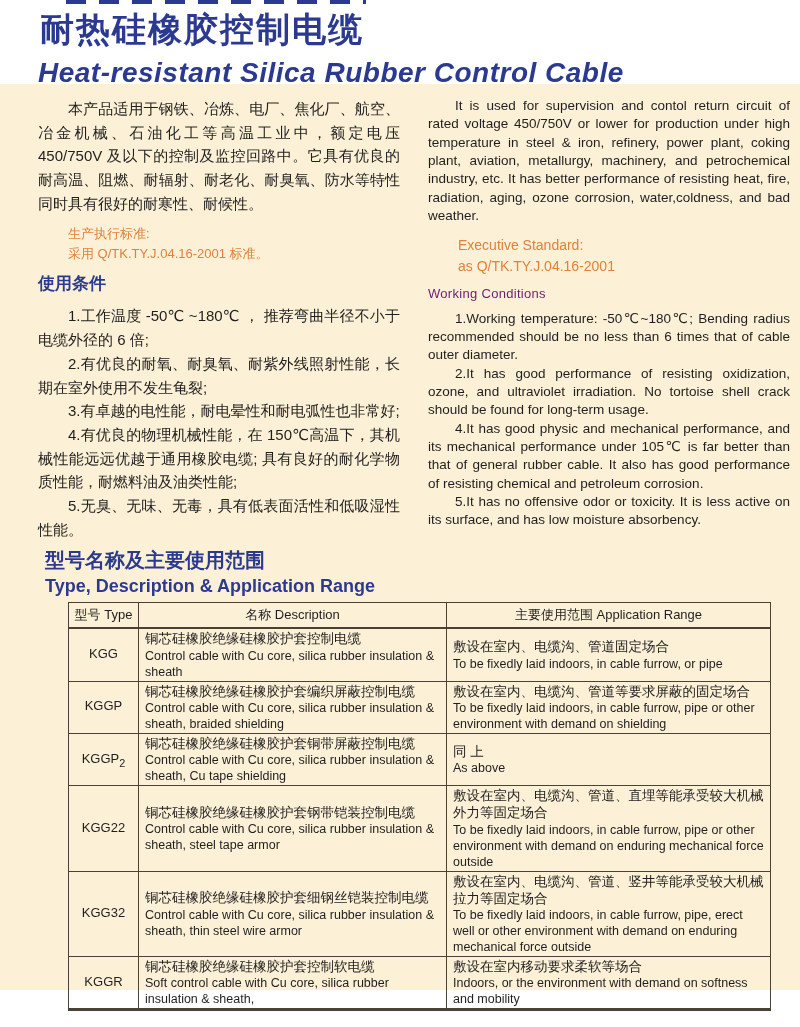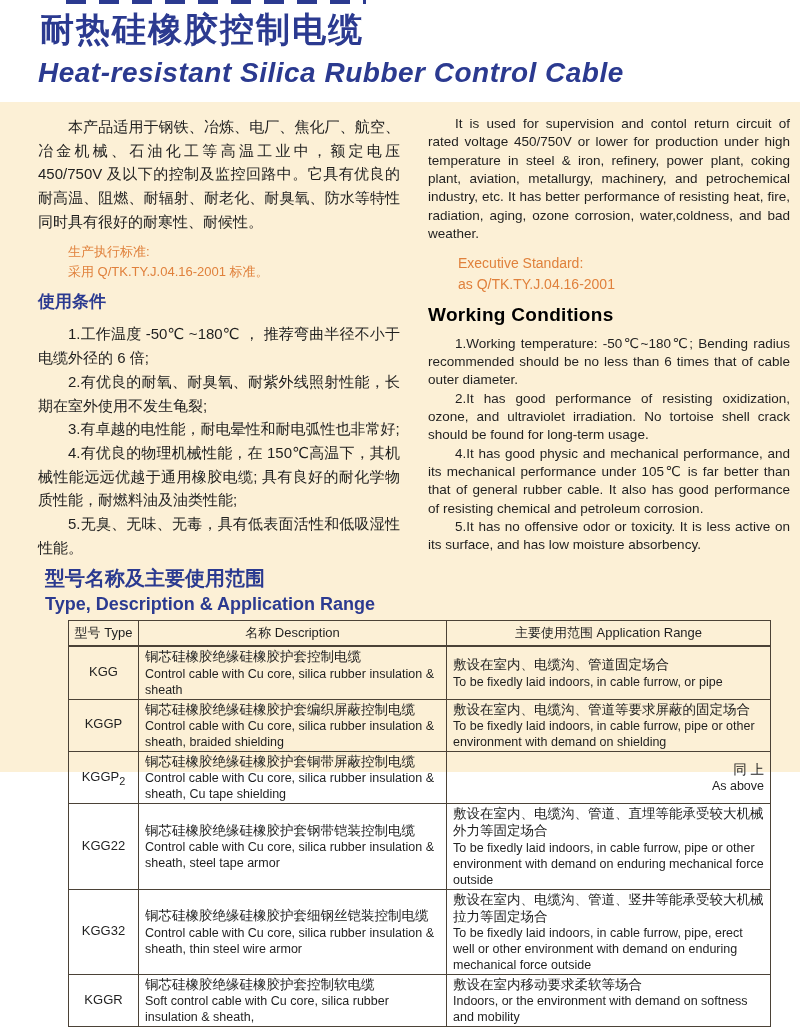--- a/index.html
+++ b/index.html
@@ -17,37 +17,36 @@
   .title-cn{
     position:absolute;left:40px;top:7px;
     font-size:34px;font-weight:bold;color:#2b3a90;letter-spacing:2px;
   }
   .title-en{
     position:absolute;left:38px;top:57px;
     font-size:28px;font-weight:bold;font-style:italic;color:#2b3a90;letter-spacing:0.5px;
   }
   
   .cream{
-    background:#fcf0d6;height:670px;box-sizing:border-box;
+    background:#fcf0d6;height:906px;box-sizing:border-box;
     padding:13px 10px 16px 38px;
-    margin-top:18px;
   }
   .cols{display:flex;gap:28px;}
   .col{width:362px;box-sizing:border-box;}
   .intro-cn{
     margin:0;font-size:15px;line-height:1.58;text-align:justify;text-indent:2em;
   }
   .intro-en{
     margin:0;font-size:13.5px;line-height:1.36;text-align:justify;text-indent:2em;
   }
   .standard{color:#e0813c;margin:9px 0 8px 30px;line-height:1.5;}
   .standard .s-cn{font-size:13px;}
   .standard .s-en{font-size:14px;}
   .h-cn{margin:9px 0 9px 0;font-size:17px;font-weight:bold;color:#2b3a90;}
-  .h-en{margin:9px 0 9px 0;font-size:19px;font-weight:bold;color:#000000;letter-spacing:0.3px;}
+  .h-en{margin:9px 0 9px 0;font-size:13px;font-weight:normal;color:#701a75;letter-spacing:0.3px;}
   .cond-cn p{margin:0;font-size:15px;line-height:1.58;text-align:justify;text-indent:2em;}
   .cond-en p{margin:0;font-size:13.5px;line-height:1.36;text-align:justify;text-indent:2em;}
   
   .tbl-head-cn{margin:6px 0 0 7px;font-size:20px;font-weight:bold;color:#2b3a90;}
   .tbl-head-en{margin:2px 0 5px 7px;font-size:18px;font-weight:bold;color:#2b3a90;}
   table.spec{
     margin-left:30px;width:702px;border-collapse:collapse;
     border:1px solid #4b4237;border-bottom:3px solid #4b4237;
     table-layout:fixed;
   }
@@ -57,21 +56,21 @@
   table.spec th{
     border:1px solid #4b4237;border-bottom:2px solid #4b4237;
     font-weight:normal;font-size:13px;padding:3px 4px;text-align:center;
   }
   table.spec td{
     border:1px solid #4b4237;vertical-align:middle;padding:1px 6px;
   }
   td.t-type{text-align:center;font-size:13px;padding:1px 2px;}
   .cnline{font-size:13.5px;line-height:1.28;}
   .enline{font-size:12.5px;line-height:1.28;}
-  td.centered{text-align:right;}
+  td.centered{text-align:left;}
 </style>
 </head>
 <body>
 
 <div class="top-white">
   <div class="cut-strip"></div>
   <div class="title-cn">耐热硅橡胶控制电缆</div>
   <div class="title-en">Heat-resistant Silica Rubber Control Cable</div>
 </div>
 

